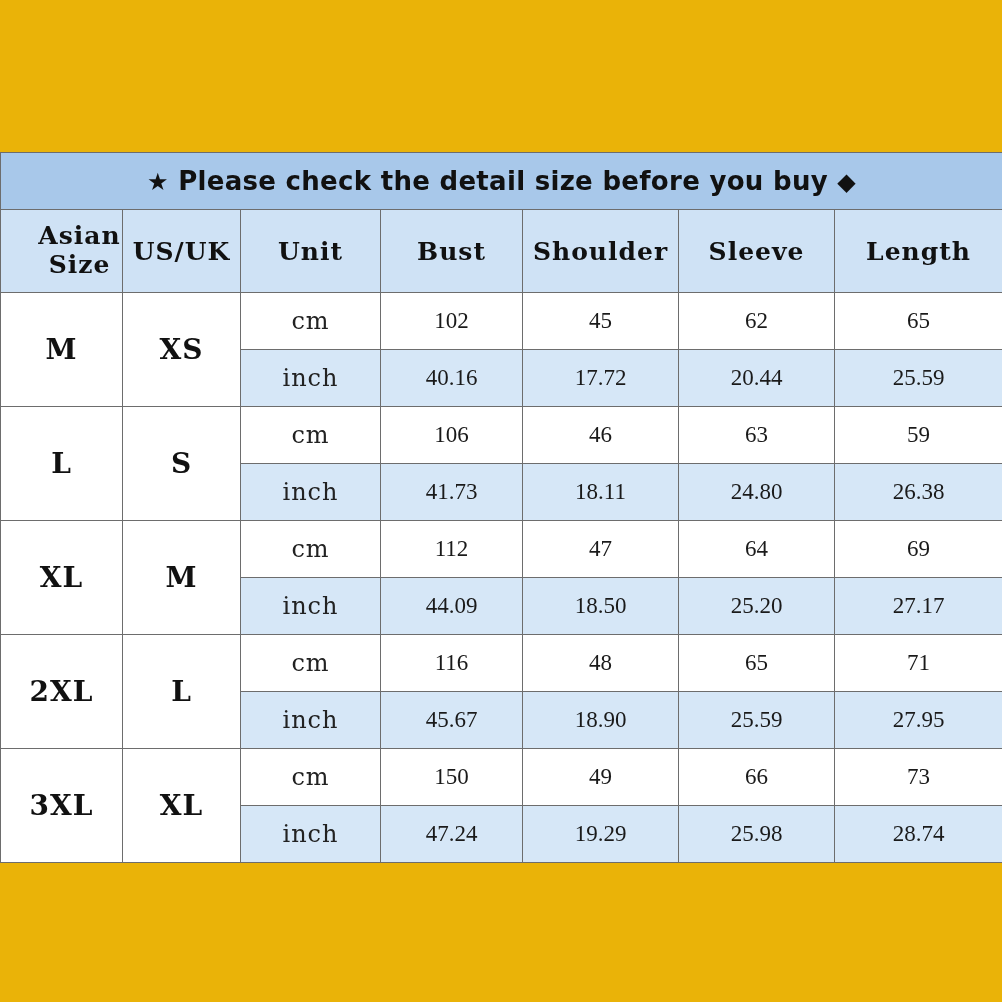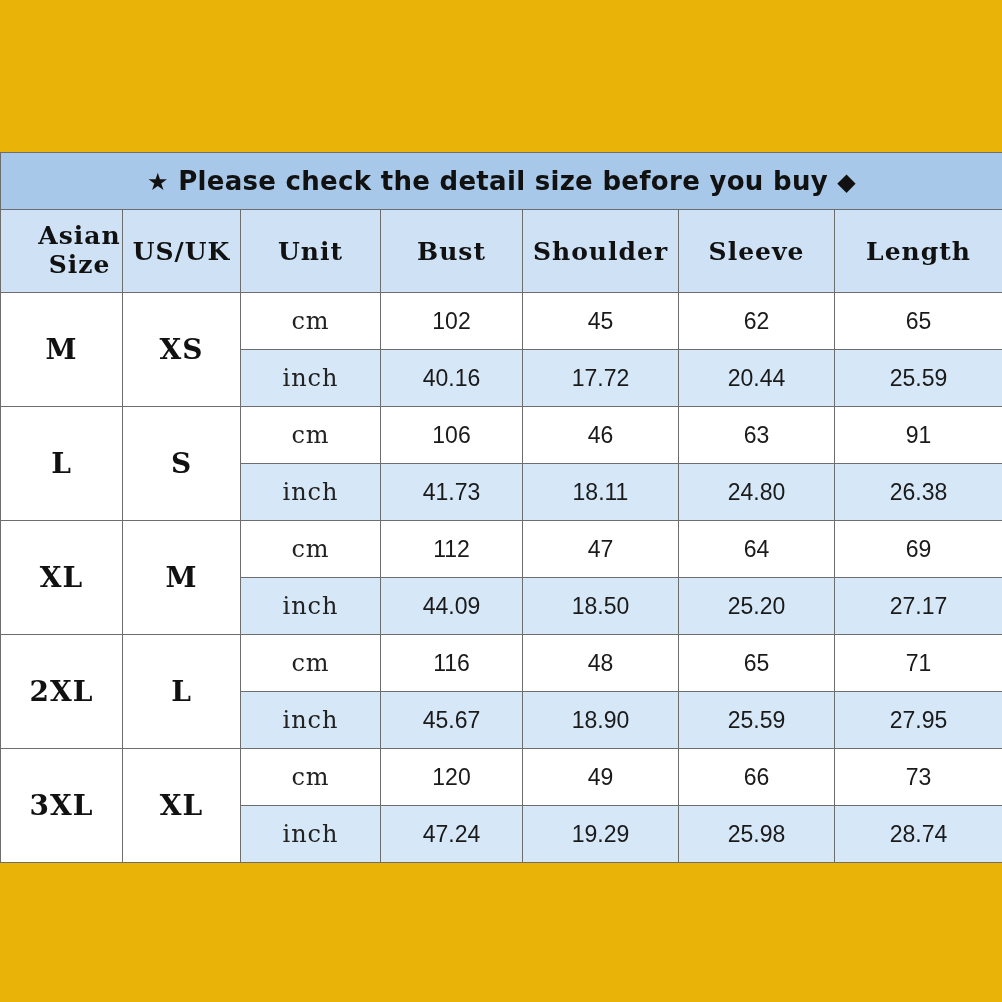--- a/index.html
+++ b/index.html
@@ -82,21 +82,21 @@
     background: #d6e7f7;
     height: 56px;
   }
   td.unit-cm, td.unit-inch {
     font-family: "DejaVu Serif", serif;
     font-size: 24px;
     letter-spacing: 1px;
     color: #222222;
   }
   td.val-cm, td.val-inch {
-    font-family: Liberation Sans, sans-serif;
+    font-family: Liberation Serif, serif;
     font-size: 23px;
     color: #1a1a1a;
   }
 </style>
 </head>
 <body>
 
 <div class="page">
   <table class="size-chart">
     <colgroup>
@@ -146,21 +146,21 @@
         <td class="val-inch">25.59</td>
       </tr>
 
       <tr>
         <td class="sizecell" rowspan="2">L</td>
         <td class="sizecell" rowspan="2">S</td>
         <td class="unit-cm">cm</td>
         <td class="val-cm">106</td>
         <td class="val-cm">46</td>
         <td class="val-cm">63</td>
-        <td class="val-cm">91</td>
+        <td class="val-cm">59</td>
       </tr>
       <tr>
         <td class="unit-inch">inch</td>
         <td class="val-inch">41.73</td>
         <td class="val-inch">18.11</td>
         <td class="val-inch">24.80</td>
         <td class="val-inch">26.38</td>
       </tr>
 
       <tr>
@@ -194,21 +194,21 @@
         <td class="val-inch">45.67</td>
         <td class="val-inch">18.90</td>
         <td class="val-inch">25.59</td>
         <td class="val-inch">27.95</td>
       </tr>
 
       <tr>
         <td class="sizecell" rowspan="2">3XL</td>
         <td class="sizecell" rowspan="2">XL</td>
         <td class="unit-cm">cm</td>
-        <td class="val-cm">120</td>
+        <td class="val-cm">150</td>
         <td class="val-cm">49</td>
         <td class="val-cm">66</td>
         <td class="val-cm">73</td>
       </tr>
       <tr>
         <td class="unit-inch">inch</td>
         <td class="val-inch">47.24</td>
         <td class="val-inch">19.29</td>
         <td class="val-inch">25.98</td>
         <td class="val-inch">28.74</td>

